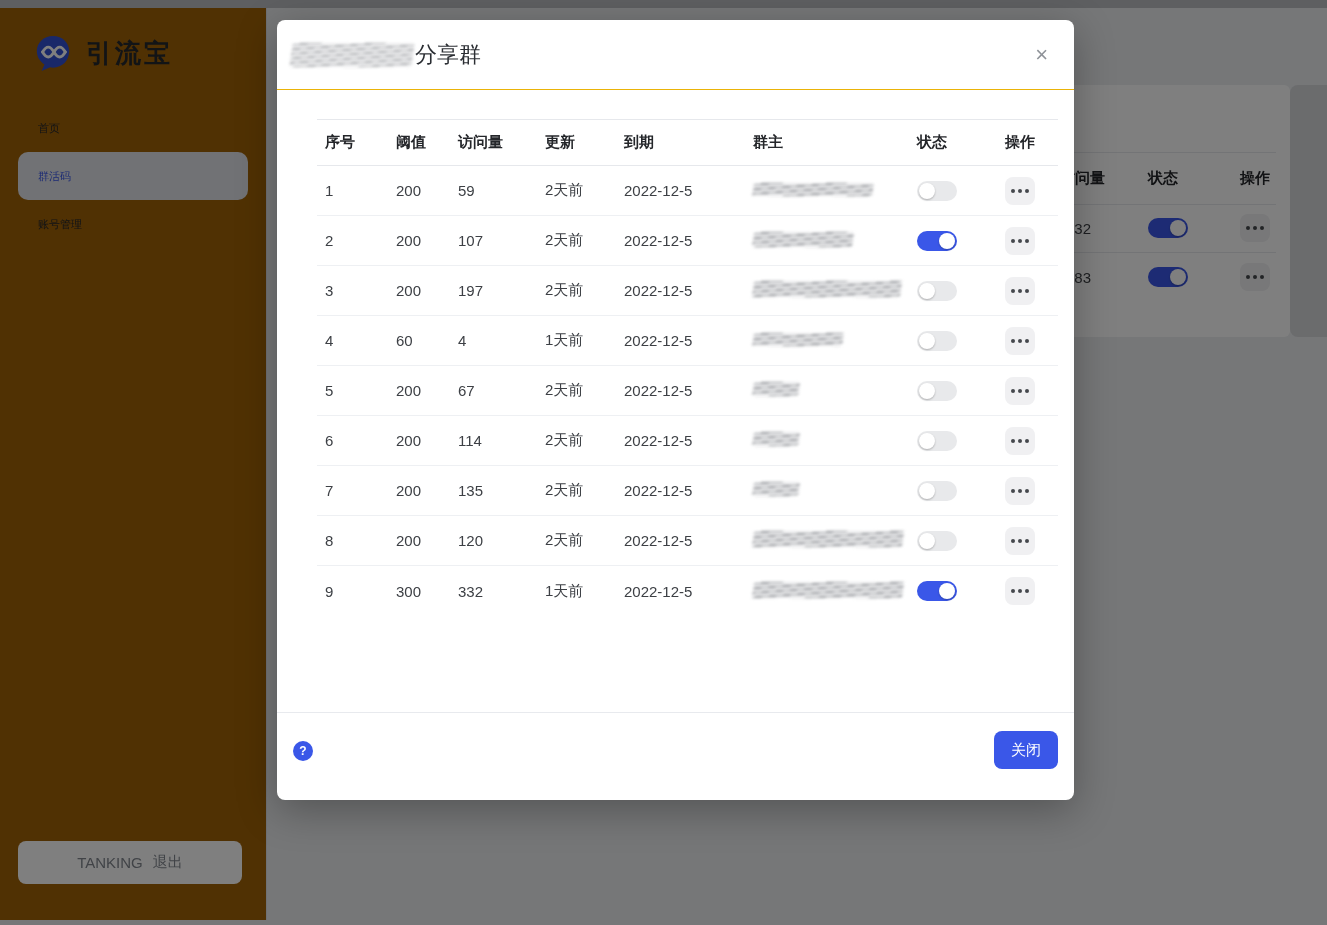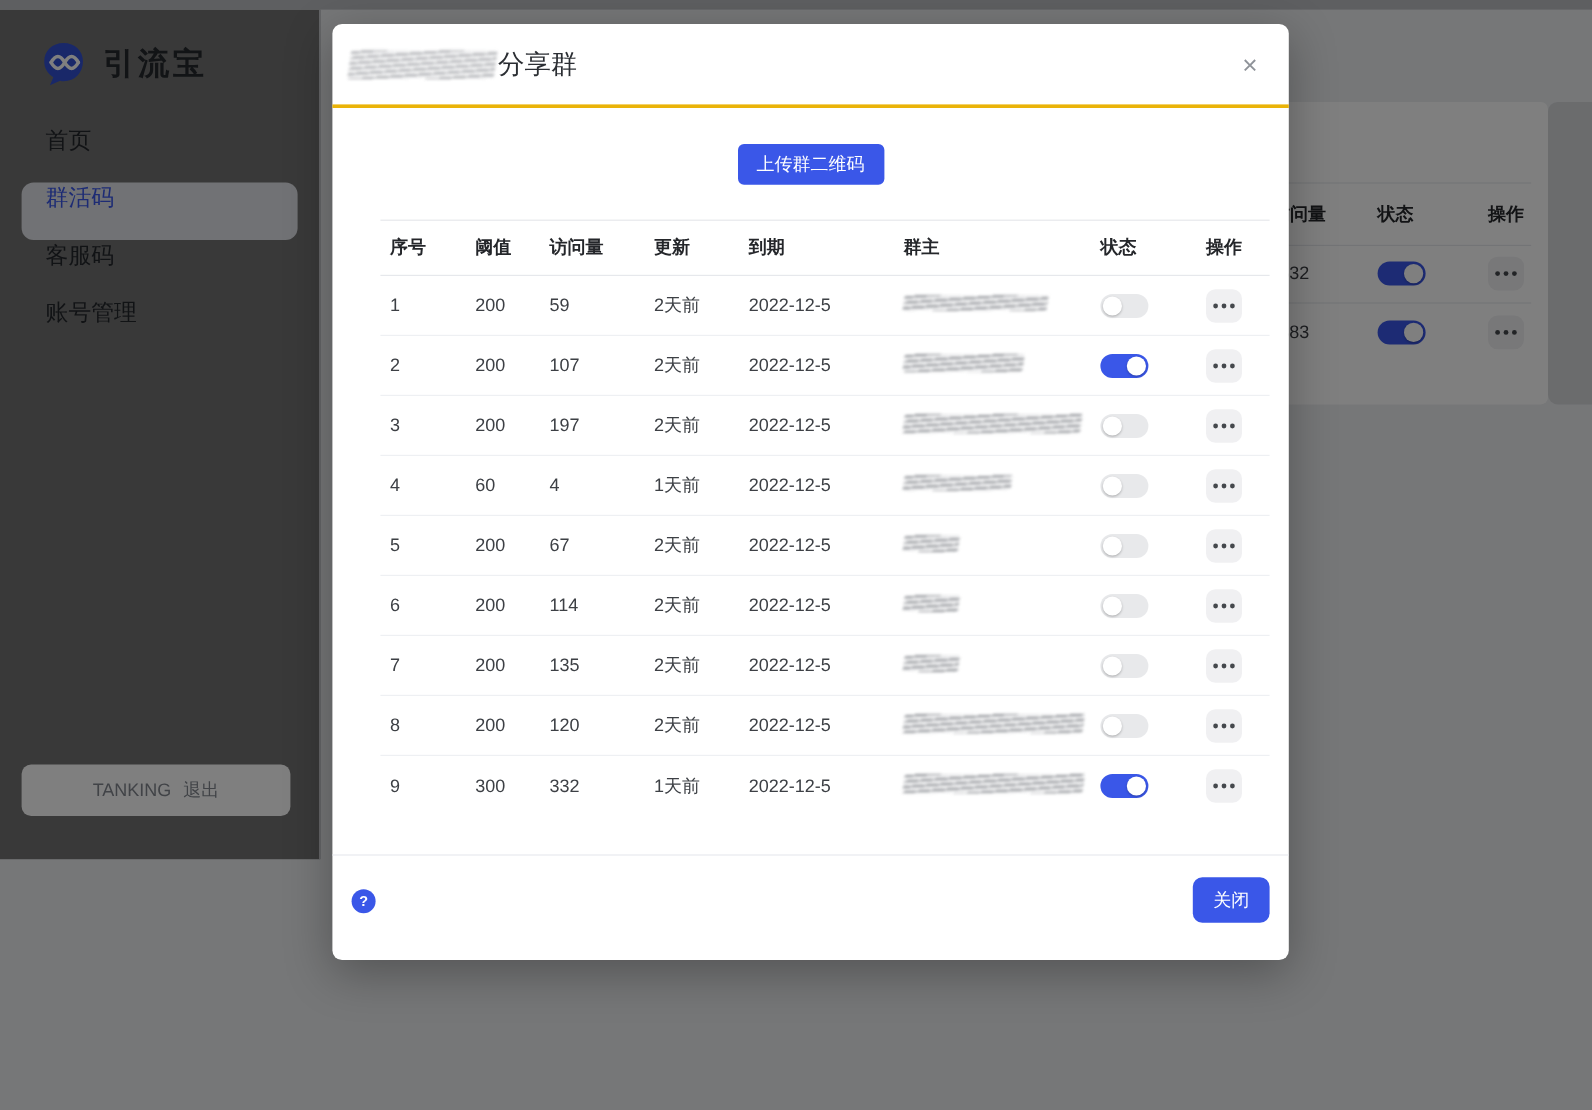--- a/index.html
+++ b/index.html
@@ -3,46 +3,46 @@
 <meta charset="utf-8">
 <style>
   html,body{margin:0;padding:0;background:#9a9a9a;}
   *{box-sizing:border-box;font-family:"Liberation Sans","DejaVu Sans",sans-serif;}
   .app{position:relative;width:1327px;height:925px;overflow:hidden;background:#eceef1;}
 
   
   .top-strip{position:absolute;left:0;top:0;width:100%;height:8px;background:#bdbfc2;z-index:5;}
 
   
-  .sidebar{position:absolute;left:0;top:8px;width:267px;height:708px;background:#737373;border-right:1px solid #dfe1e6;z-index:2;}
+  .sidebar{position:absolute;left:0;top:8px;width:267px;height:912px;background:#a16207;border-right:1px solid #dfe1e6;z-index:2;}
   .logo{display:flex;align-items:center;gap:14px;padding:26px 0 0 34px;}
   .logo-icon{width:38px;height:38px;flex:0 0 auto;}
   .logo-text{font-size:26px;font-weight:600;color:#25282c;letter-spacing:3px;}
   .nav{margin-top:32px;}
-  .nav-item{height:48px;margin:0 18px;border-radius:10px;display:flex;padding-left:20px;font-size:19px;color:#23262b;cursor:pointer;}
+  .nav-item{height:48px;margin:0 18px;border-radius:10px;display:flex;align-items:center;padding-left:20px;font-size:11px;color:#23262b;cursor:pointer;}
   .nav-item.active{background:#e3e5ea;color:#3a57e8;}
   .logout-btn{position:absolute;left:18px;bottom:36px;width:224px;height:43px;border:none;border-radius:8px;background:#ffffff;color:#82878f;font-size:15px;display:flex;align-items:center;justify-content:center;gap:10px;cursor:pointer;}
 
   
   .main{position:absolute;left:267px;top:8px;width:1060px;height:917px;background:#eceef1;z-index:1;}
   .bg-card{position:absolute;left:24px;top:77px;width:999px;height:252px;background:#ffffff;border-radius:6px;}
   .bg-line{position:absolute;left:0;right:14px;height:1px;background:#e7e9ed;}
   .bg-th{position:absolute;font-size:15px;font-weight:600;color:#24262a;}
   .bg-row{position:absolute;left:0;right:14px;}
   .bg-visits{position:absolute;left:775px;top:50%;transform:translateY(-50%);font-size:15px;color:#3c3f44;}
   .bg-toggle{position:absolute;left:857px;top:50%;transform:translateY(-50%);}
   .bg-dots{position:absolute;left:949px;top:50%;transform:translateY(-50%);}
   .bg-panel{position:absolute;left:1023px;top:77px;width:70px;height:252px;background:#d6d8db;border-radius:8px;}
 
   
   .overlay{position:absolute;inset:0;background:rgba(0,0,0,0.50);z-index:40;}
 
   
   .modal{position:absolute;left:277px;top:20px;width:797px;height:780px;background:#ffffff;border-radius:8px;box-shadow:0 10px 40px rgba(0,0,0,0.3);z-index:60;}
-  .modal-header{position:relative;height:70px;border-bottom:3px solid #eab308;display:flex;align-items:center;padding-left:14px;}
+  .modal-header{position:relative;height:70px;border-bottom:1px solid #eab308;display:flex;align-items:center;padding-left:14px;}
   .modal-title{display:flex;align-items:center;font-size:22px;color:#2b2e33;}
   .modal-close{position:absolute;right:20px;top:22px;border:none;background:none;font-size:22px;line-height:1;color:#8f9399;cursor:pointer;padding:2px 6px;}
   .upload-row{display:flex;justify-content:center;margin-top:30px;}
   .btn-primary{background:#3a57e8;color:#ffffff;border:none;border-radius:5px;font-size:15px;cursor:pointer;}
   .upload-btn{height:34px;padding:0 16px;}
 
   
   .mtable{margin:29px 16px 0 16px;}
   .mgrid{display:grid;grid-template-columns:63px 62px 87px 79px 129px 1fr 88px 53px;align-items:center;margin-left:24px;}
   .mgrid > *{padding-left:16px;}
@@ -89,23 +89,20 @@
       <span class="logo-text">引流宝</span>
     </div>
     <nav class="nav" id="nav">
         <div class="nav-item">
           <span>首页</span>
         </div>
         <div class="nav-item active">
           <span>群活码</span>
         </div>
         <div class="nav-item">
-          <span>客服码</span>
-        </div>
-        <div class="nav-item">
           <span>账号管理</span>
         </div>
       </nav>
     <button class="logout-btn">
       <span>TANKING</span>
       <span>退出</span>
     </button>
   </aside>
 
   <main class="main">
@@ -147,23 +144,20 @@
 
   <section class="modal">
     <header class="modal-header">
       <div class="modal-title">
         <span class="redact title" style="width:122px;height:24px"></span>
         <span>分享群</span>
       </div>
       <button class="modal-close">×</button>
     </header>
 
-    <div class="upload-row">
-      <button class="btn-primary upload-btn">上传群二维码</button>
-    </div>
 
     <div class="mtable">
       <div class="mgrid mthead" id="modal-head">
           <div class="c0">序号</div>
           <div class="c1">阈值</div>
           <div class="c2">访问量</div>
           <div class="c3">更新</div>
           <div class="c4">到期</div>
           <div class="c5">群主</div>
           <div class="c6">状态</div>

